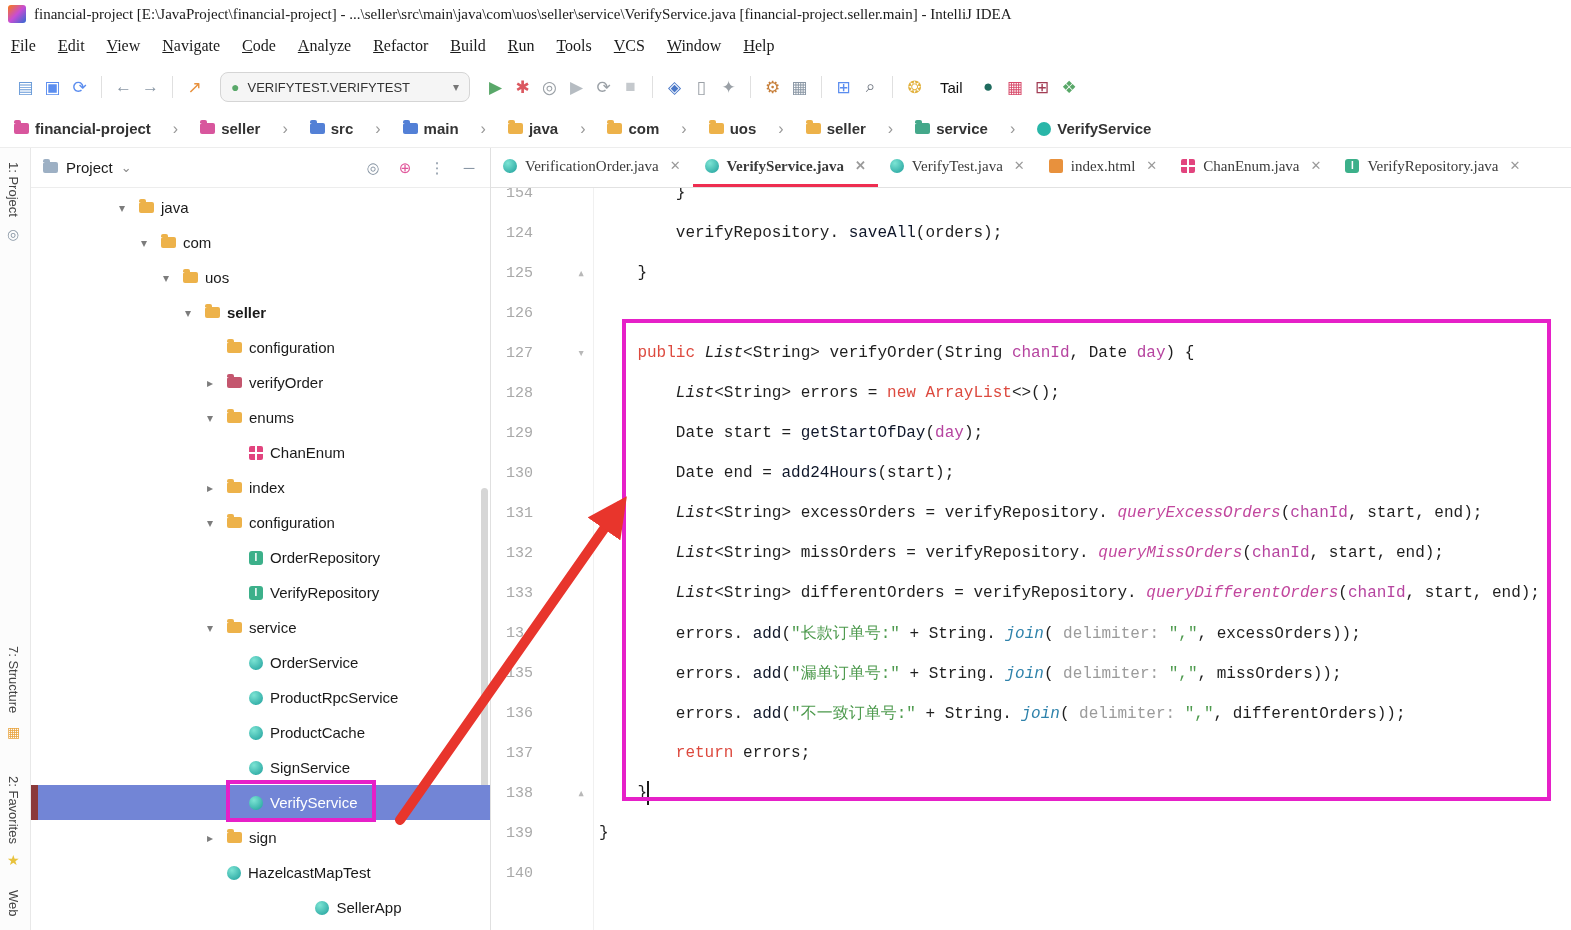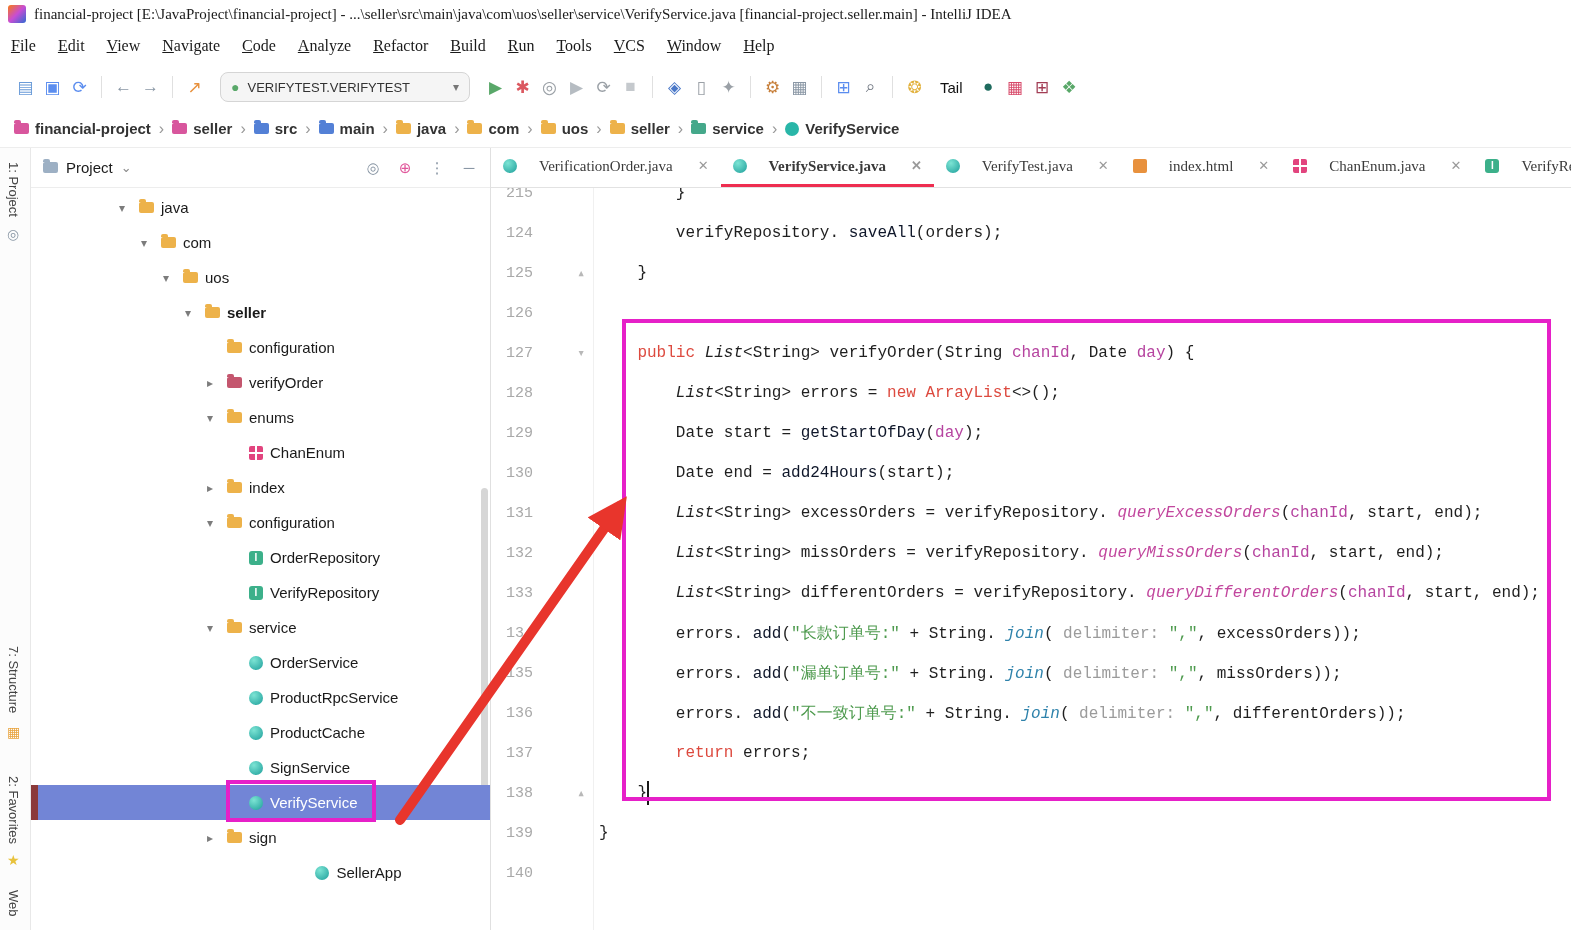--- a/index.html
+++ b/index.html
@@ -22,21 +22,21 @@
   .tb-icon{font-size:17px;width:27px;text-align:center;cursor:default;}
   .tb-sep{width:1px;height:22px;background:#e0e0e0;margin:0 8px;}
   .run-combo{display:flex;align-items:center;gap:8px;background:#f5f5f5;border:1px solid #d5d5d5;
              border-radius:8px;height:30px;padding:0 10px;margin:0 12px;width:250px;
              font-size:13px;color:#333;box-sizing:border-box;}
   .paw{color:#59a869;font-size:14px;}
   .combo-chevron{margin-left:auto;color:#777;font-size:12px;}
   .tail{font-size:15px;margin:0 12px;color:#111;}
 
   
-  .breadcrumbs{height:38px;display:flex;align-items:center;padding:0 14px;gap:7px;
+  .breadcrumbs{height:38px;display:flex;align-items:center;padding:0 14px;gap:21px;
                font-size:15px;font-weight:bold;color:#333;border-bottom:1px solid #ededed;box-sizing:border-box;}
   .bc-item{display:flex;align-items:center;gap:6px;}
   .bc-sep{color:#999;font-weight:normal;font-size:16px;margin:0 1px;}
 
   
   .ic-folder{display:inline-block;position:relative;width:15px;height:11px;border-radius:2px;background:#edb24a;flex:none;}
   .ic-folder::before{content:"";position:absolute;top:-3px;left:0;width:7px;height:3px;
                      border-radius:2px 2px 0 0;background:inherit;}
   .ic-class{display:inline-block;width:14px;height:14px;border-radius:50%;background:#29b6a8;flex:none;}
   .ic-ball{display:inline-block;width:14px;height:14px;border-radius:50%;flex:none;
@@ -80,21 +80,21 @@
   .ti{margin-right:7px;}
   .b{font-weight:bold;}
   .trow.selected{background:#7285d6;color:#fff;}
   .trow.selected::before{content:"";position:absolute;left:0;top:0;width:7px;height:100%;background:#8b3a3a;}
   .tree-scroll{position:absolute;right:2px;top:300px;width:7px;height:330px;border-radius:4px;background:#d6d6d6;}
 
   
   .editor{flex:1;display:flex;flex-direction:column;min-width:0;}
   .tabs{height:40px;flex:none;display:flex;align-items:stretch;border-bottom:1px solid #e2e2e2;
         font-size:15px;color:#3a3a3a;font-family:"Liberation Serif",serif;overflow:hidden;box-sizing:border-box;}
-  .tab{display:flex;align-items:center;gap:22px;padding:0 12px;border-bottom:3px solid transparent;
+  .tab{display:flex;align-items:center;gap:8px;padding:0 12px;border-bottom:3px solid transparent;
        white-space:nowrap;cursor:default;box-sizing:border-box;}
   .tab.active{border-bottom-color:#ee2d50;font-weight:bold;}
   .tab-close{color:#9a9a9a;font-size:13px;margin-left:3px;}
 
   .code{flex:1;position:relative;overflow:hidden;font-family:"Liberation Mono",monospace;font-size:16px;}
   .gutter-line{position:absolute;left:102px;top:0;bottom:0;width:1px;background:#f0f0f0;}
   .clines{margin-top:-15px;}
   .cline{height:40px;display:flex;align-items:center;white-space:pre;}
   .lnum{width:42px;flex:none;text-align:right;color:#a9a9a9;font-size:15px;}
   .lfold{width:60px;flex:none;text-align:right;padding-right:8px;color:#b8b8b8;font-size:13px;box-sizing:border-box;}
@@ -353,20 +353,25 @@
         <div class="trow selected" style="padding-left: 198px;">
           <span class="chev"></span>
           <span class="ti ic-ball"></span>
           <span class="tlabel">VerifyService</span>
         </div>
         <div class="trow" style="padding-left: 176px;">
           <span class="chev">▸</span>
           <span class="ti ic-folder"></span>
           <span class="tlabel">sign</span>
         </div>
+        <div class="trow" style="padding-left: 176px;">
+          <span class="chev"></span>
+          <span class="ti ic-ball"></span>
+          <span class="tlabel">HazelcastMapTest</span>
+        </div>
         <div class="trow" style="padding-left: 176px; justify-content: center;">
           <span class="chev"></span>
           <span class="ti ic-ball"></span>
           <span class="tlabel">SellerApp</span>
         </div>
       </div>
   </div>
 
   <div class="editor">
     <div class="tabs">
@@ -397,21 +402,21 @@
         </div>
         <div class="tab">
           <span class="ic-repo">I</span>
           <span>VerifyRepository.java</span>
           <span class="tab-close">✕</span>
         </div>
       </div>
     <div class="code">
       <div class="gutter-line"></div>
       <div class="clines">
-          <div class="cline"><span class="lnum">215</span><span class="lfold"></span><span class="ltext"><span class="sg-plain">        }</span></span></div>
+          <div class="cline"><span class="lnum">154</span><span class="lfold"></span><span class="ltext"><span class="sg-plain">        }</span></span></div>
           <div class="cline"><span class="lnum">124</span><span class="lfold"></span><span class="ltext"><span class="sg-plain">        verifyRepository. </span><span class="sg-method">saveAll</span><span class="sg-plain">(orders);</span></span></div>
           <div class="cline"><span class="lnum">125</span><span class="lfold">▴</span><span class="ltext"><span class="sg-plain">    }</span></span></div>
           <div class="cline"><span class="lnum">126</span><span class="lfold"></span><span class="ltext"></span></div>
           <div class="cline"><span class="lnum">127</span><span class="lfold">▾</span><span class="ltext"><span class="sg-plain">    </span><span class="sg-kw">public </span><span class="sg-cls">List</span><span class="sg-plain">&lt;String&gt; verifyOrder(String </span><span class="sg-param">chanId</span><span class="sg-plain">, Date </span><span class="sg-param">day</span><span class="sg-plain">) {</span></span></div>
           <div class="cline"><span class="lnum">128</span><span class="lfold"></span><span class="ltext"><span class="sg-plain">        </span><span class="sg-cls">List</span><span class="sg-plain">&lt;String&gt; errors = </span><span class="sg-kw">new ArrayList</span><span class="sg-plain">&lt;&gt;();</span></span></div>
           <div class="cline"><span class="lnum">129</span><span class="lfold"></span><span class="ltext"><span class="sg-plain">        Date start = </span><span class="sg-method">getStartOfDay</span><span class="sg-plain">(</span><span class="sg-param">day</span><span class="sg-plain">);</span></span></div>
           <div class="cline"><span class="lnum">130</span><span class="lfold"></span><span class="ltext"><span class="sg-plain">        Date end = </span><span class="sg-method">add24Hours</span><span class="sg-plain">(start);</span></span></div>
           <div class="cline"><span class="lnum">131</span><span class="lfold"></span><span class="ltext"><span class="sg-plain">        </span><span class="sg-cls">List</span><span class="sg-plain">&lt;String&gt; excessOrders = verifyRepository. </span><span class="sg-absm">queryExcessOrders</span><span class="sg-plain">(</span><span class="sg-param">chanId</span><span class="sg-plain">, start, end);</span></span></div>
           <div class="cline"><span class="lnum">132</span><span class="lfold"></span><span class="ltext"><span class="sg-plain">        </span><span class="sg-cls">List</span><span class="sg-plain">&lt;String&gt; missOrders = verifyRepository. </span><span class="sg-absm">queryMissOrders</span><span class="sg-plain">(</span><span class="sg-param">chanId</span><span class="sg-plain">, start, end);</span></span></div>
           <div class="cline"><span class="lnum">133</span><span class="lfold"></span><span class="ltext"><span class="sg-plain">        </span><span class="sg-cls">List</span><span class="sg-plain">&lt;String&gt; differentOrders = verifyRepository. </span><span class="sg-absm">queryDifferentOrders</span><span class="sg-plain">(</span><span class="sg-param">chanId</span><span class="sg-plain">, start, end);</span></span></div>

